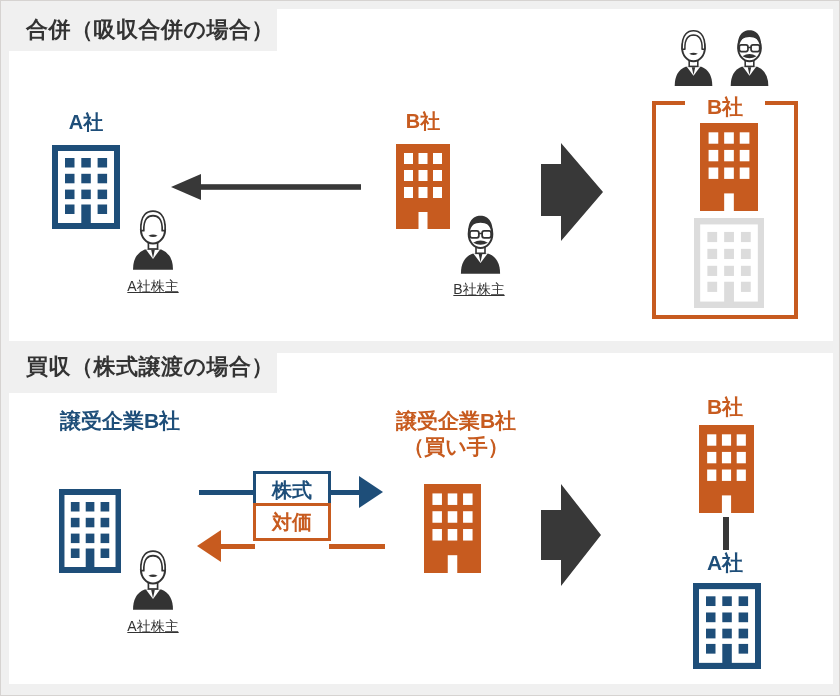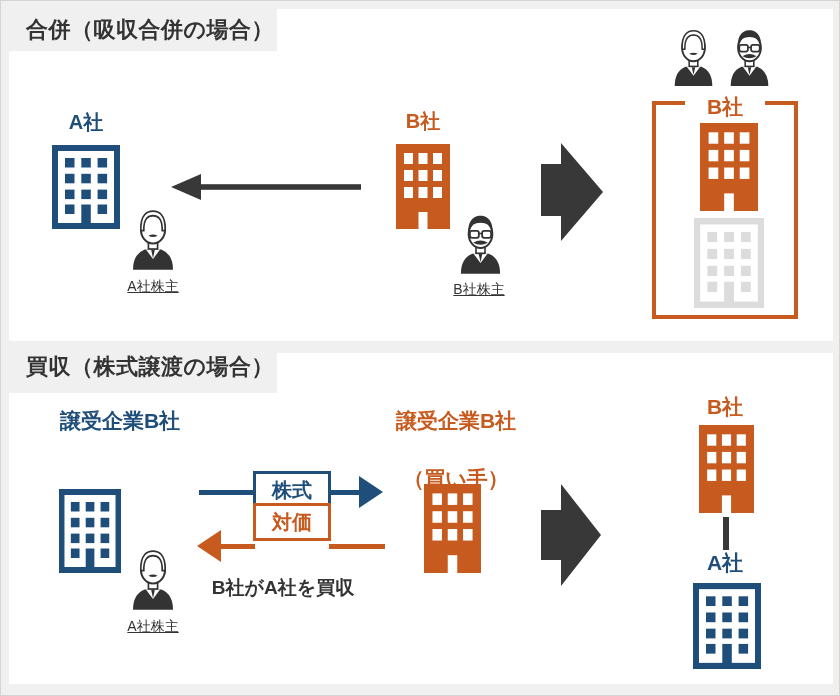--- a/index.html
+++ b/index.html
@@ -161,25 +161,24 @@
   <div class="hline bg-blue" style="left:198px;top:489px;width:56px;"></div>
   <div class="bbox blue-b" style="left:252px;top:470px;">株式</div>
   <div class="hline bg-blue" style="left:328px;top:489px;width:32px;"></div>
   <div class="tri-right" style="left:358px;top:475px;"></div>
 
   <div class="tri-left" style="left:196px;top:529px;"></div>
   <div class="hline bg-orange" style="left:218px;top:543px;width:36px;"></div>
   <div class="bbox orange-b" style="left:252px;top:502px;">対価</div>
   <div class="hline bg-orange" style="left:328px;top:543px;width:56px;"></div>
 
-  <div class="lbl dark" style="left:181px;top:575px;width:202px;font-size:19px;">B社がA社を買収</div>
 
   <div class="lbl orange" style="left:354px;top:407px;width:202px;font-size:21px;">
     <span style="display:block;">譲受企業B社</span>
-    <span style="display:block;margin-top:32px;">（買い手）</span>
+    <span style="display:block;">（買い手）</span>
   </div>
   <svg class="icon" style="left:423px;top:483px;color:var(--orange);" width="57" height="89">
       <use href="#bldg-solid"></use>
     </svg>
 
   <svg class="icon" style="left:540px;top:483px;" width="60" height="102" viewBox="0 0 60 102">
     <polygon points="0,26 20,26 20,0 60,51 20,102 20,76 0,76" fill="var(--arrow)"></polygon>
   </svg>
 
   <div class="lbl orange" style="left:693px;top:393px;width:62px;font-size:21px;">B社</div>

